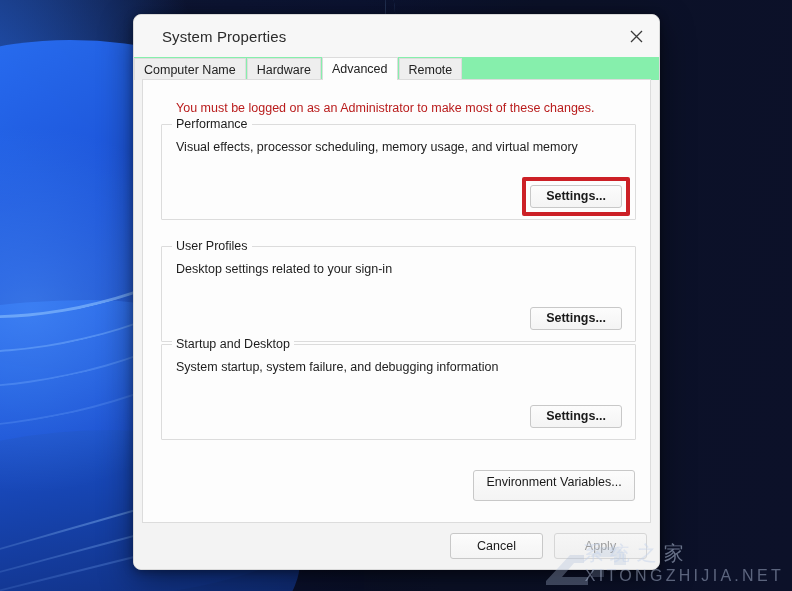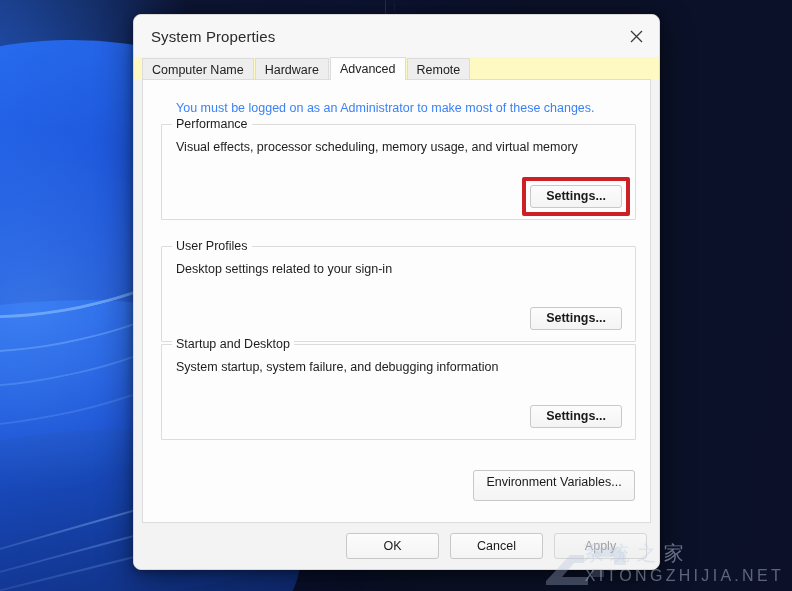--- a/index.html
+++ b/index.html
@@ -98,41 +98,41 @@
 
   .titlebar {
     height: 42px;
     flex: 0 0 42px;
     display: flex;
     align-items: center;
     background: #f7f7f7;
     position: relative;
   }
   .title-text {
-    margin-left: 17px;
+    margin-left: 28px;
     font-size: 15px;
     color: #2b2b2b;
     letter-spacing: .1px;
   }
   .close-btn {
     position: absolute;
     right: 0; top: 0;
     width: 46px; height: 42px;
     display: flex; align-items: center; justify-content: center;
     cursor: default;
   }
   .close-btn svg { display:block; }
 
   .tabstrip {
     flex: 0 0 23px;
     height: 23px;
     display: flex;
     align-items: flex-end;
-    padding-left: 8px;
-    background: #fef9c3;
+    padding-left: 0;
+    background: #86efac;
     position: relative;
   }
   .tab {
     height: 22px;
     padding: 0 9px;
     display: flex;
     align-items: center;
     font-size: 12.5px;
     color: #222;
     background: #eeeeee;
@@ -159,21 +159,21 @@
     border-top: 1px solid #dcdcdc;
     position: relative;
     box-sizing: border-box;
     margin-top: -1px;
   }
 
   .admin-note {
     position: absolute;
     left: 33px; top: 21px;
     font-size: 12.5px;
-    color: #3b82f6;
+    color: #b91c1c;
     white-space: nowrap;
   }
 
   
   .groupbox {
     position: absolute;
     left: 18px;
     width: 475px;
     border: 1px solid #dcdcdc;
     border-radius: 1px;
@@ -365,21 +365,20 @@
       <div class="groupbox" id="gb-startup">
         <span class="gb-legend">Startup and Desktop</span>
         <span class="gb-desc">System startup, system failure, and debugging information</span>
         <div class="btn gb-btn">Settings...</div>
       </div>
 
       <div class="btn" id="btn-env-vars">Environment Variables...</div>
     </div>
 
     <div class="footer">
-      <div class="btn">OK</div>
       <div class="btn">Cancel</div>
       <div class="btn disabled">Apply</div>
     </div>
   </div>
 
   <svg id="wm-logo" viewBox="0 0 84 52">
     <path d="M2 46 L26 20 L40 20 L40 28 L30 28 L18 42 L44 42 L44 50 L2 50 Z" fill="rgba(170,188,216,.32)"></path>
     <path d="M46 22 L56 12 L74 12 L82 20 L82 30 L70 30 L70 22 Z" fill="rgba(170,188,216,.26)"></path>
     <path d="M48 34 L60 34 L60 42 L48 42 Z" fill="rgba(170,188,216,.22)"></path>
   </svg>

